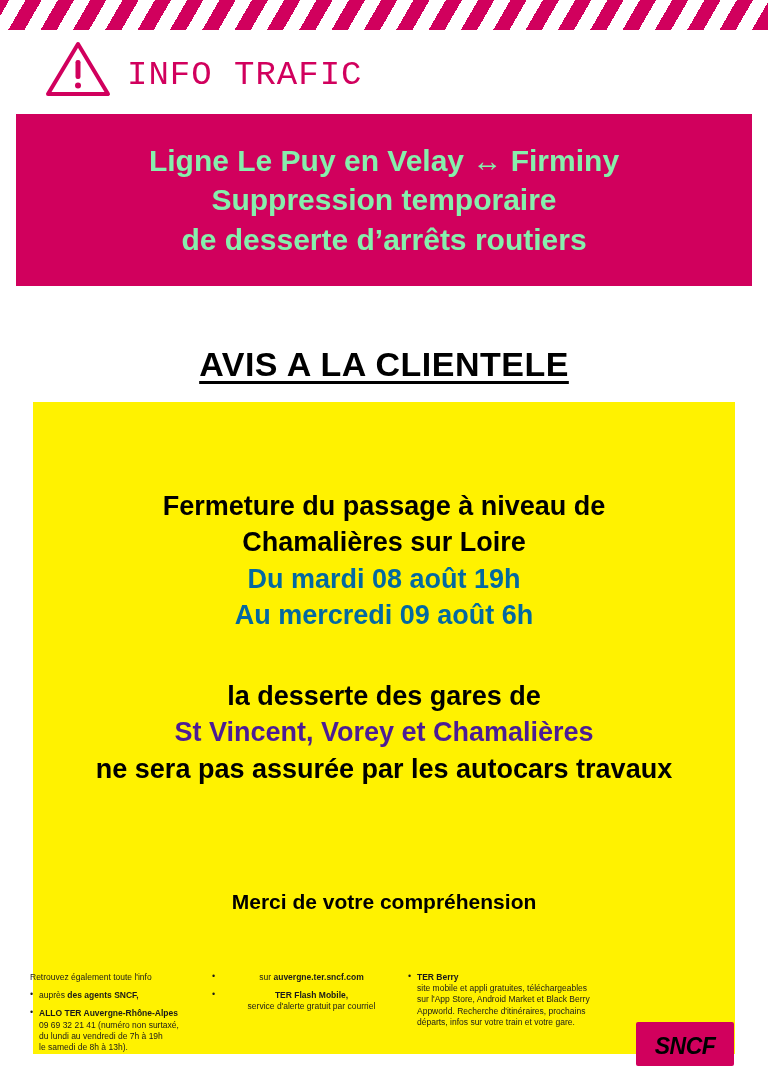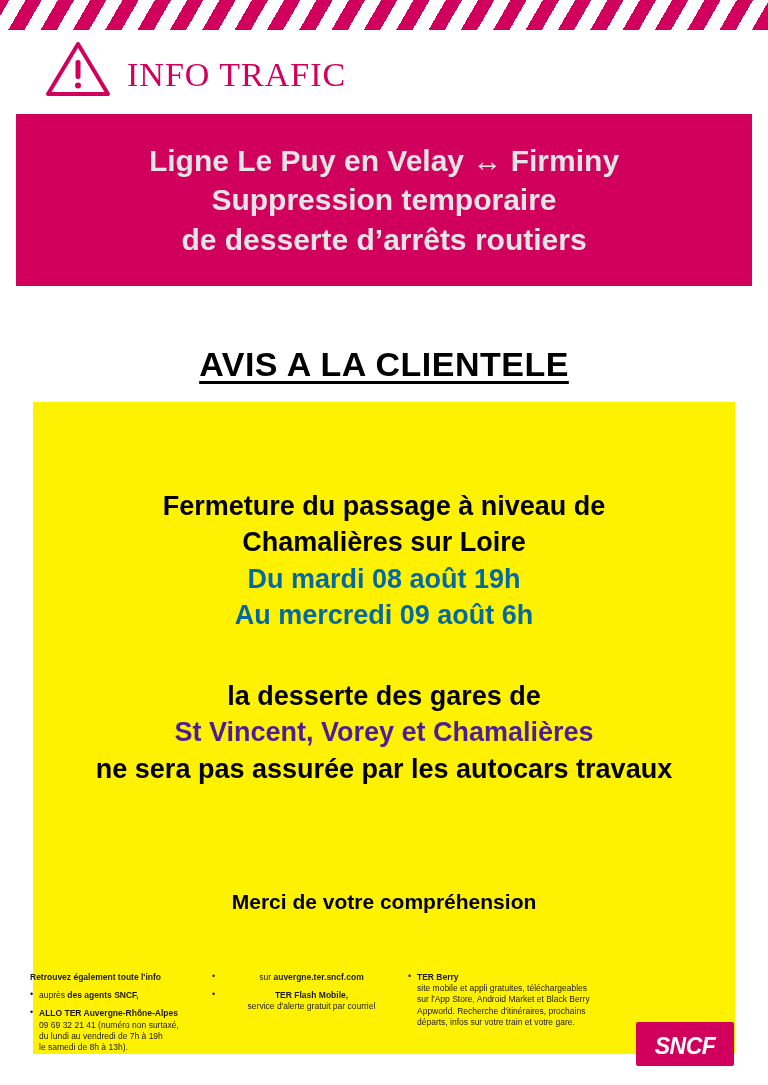--- a/index.html
+++ b/index.html
@@ -44,33 +44,33 @@
   .warning-icon {
     width: 66px;
     height: 58px;
     display: block;
   }
   .info-trafic-label {
     font-size: 34px;
     letter-spacing: 1px;
     color: #d1005d;
     font-weight: 400;
-    font-family: Liberation Serif, serif;
+    font-family: Liberation Mono, monospace;
     margin-top: 11px;
   }
 
   
   .title-banner {
     position: absolute;
     top: 114px;
     left: 16px;
     width: 736px;
     height: 172px;
     background: #d1005d;
-    color: #e5e5e5;
+    color: #86efac;
     display: flex;
     flex-direction: column;
     align-items: center;
     justify-content: center;
     text-align: center;
     box-sizing: border-box;
     padding: 6px 14px;
   }
   .title-banner .line {
     font-size: 30px;
@@ -148,21 +148,21 @@
   }
   .footer-col {
     position: absolute;
     top: 0;
   }
   .col-1 { left: 30px;  width: 175px; }
   .col-2 { left: 212px; width: 190px; text-align: center; }
   .col-3 { left: 408px; width: 225px; }
 
   .footer-head {
-    font-weight: bold;
+    font-weight: normal;
     margin-bottom: 7px;
   }
   .bullet-item {
     position: relative;
     padding-left: 9px;
     margin-bottom: 7px;
   }
   .bullet-item::before {
     content: "•";
     position: absolute;
@@ -182,21 +182,21 @@
     height: 44px;
     background: #d1005d;
     border-radius: 2px;
   }
   .sncf-logo .txt {
     position: absolute;
     left: 0;
     right: 0;
     top: 11px;
     text-align: center;
-    color: #ffffff;
+    color: #000000;
     font-size: 23px;
     font-weight: bold;
     font-style: italic;
     letter-spacing: -0.5px;
   }
 </style>
 </head>
 <body>
 
 <div class="hazard-bar"></div>

